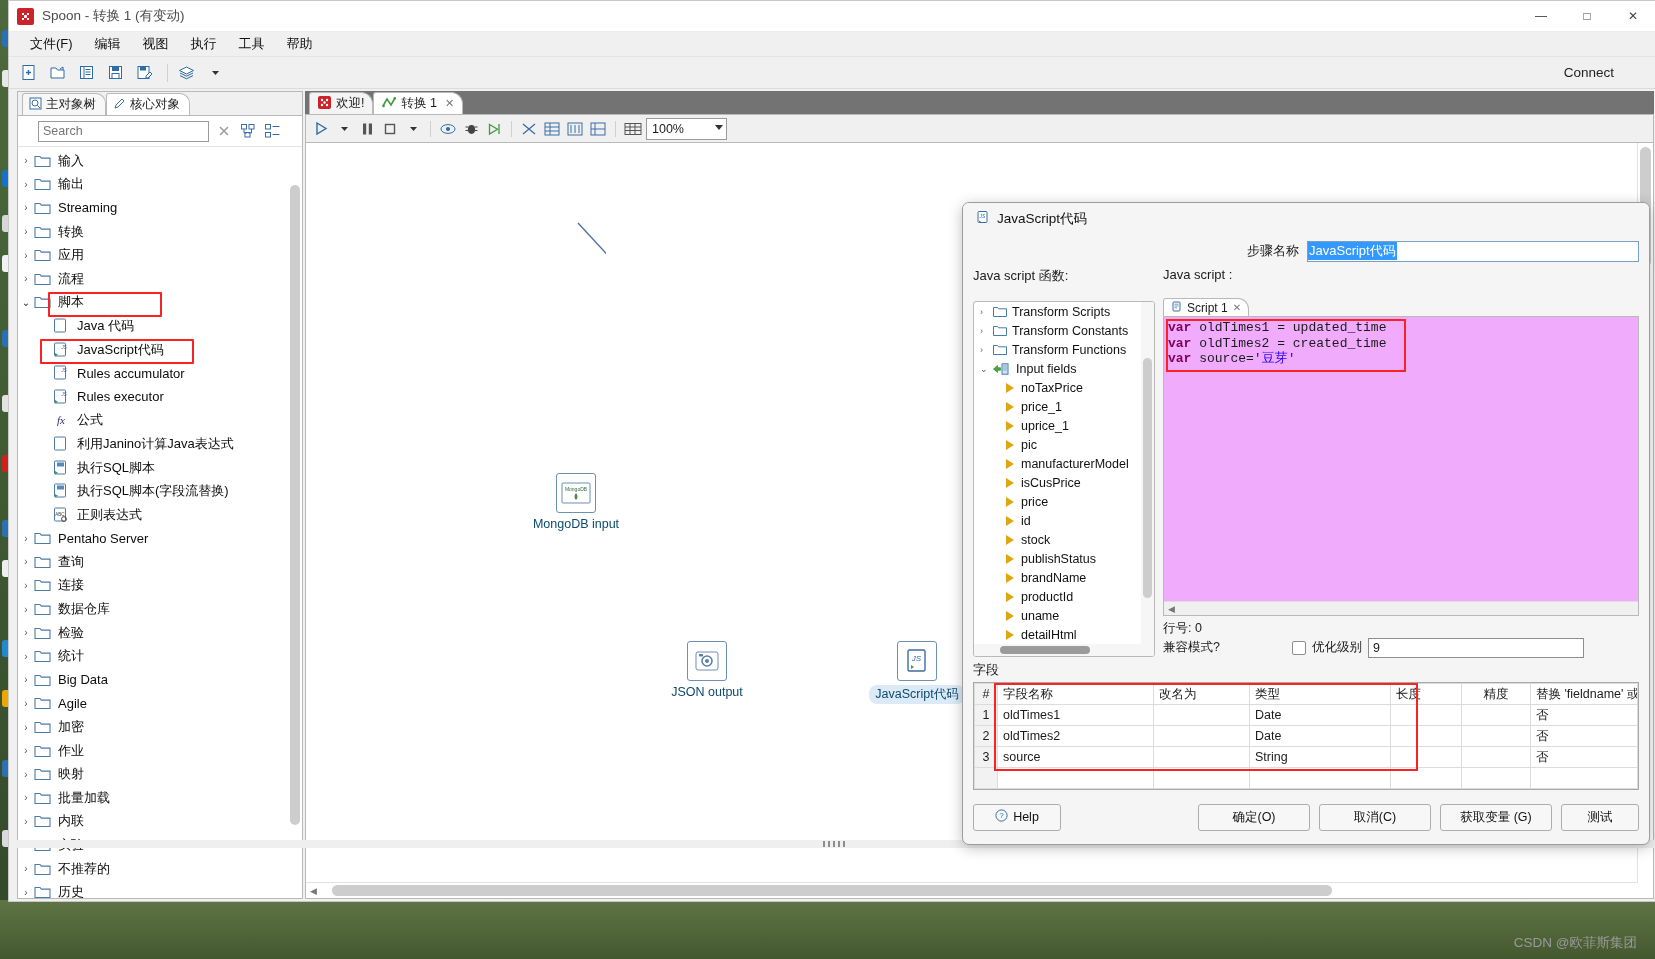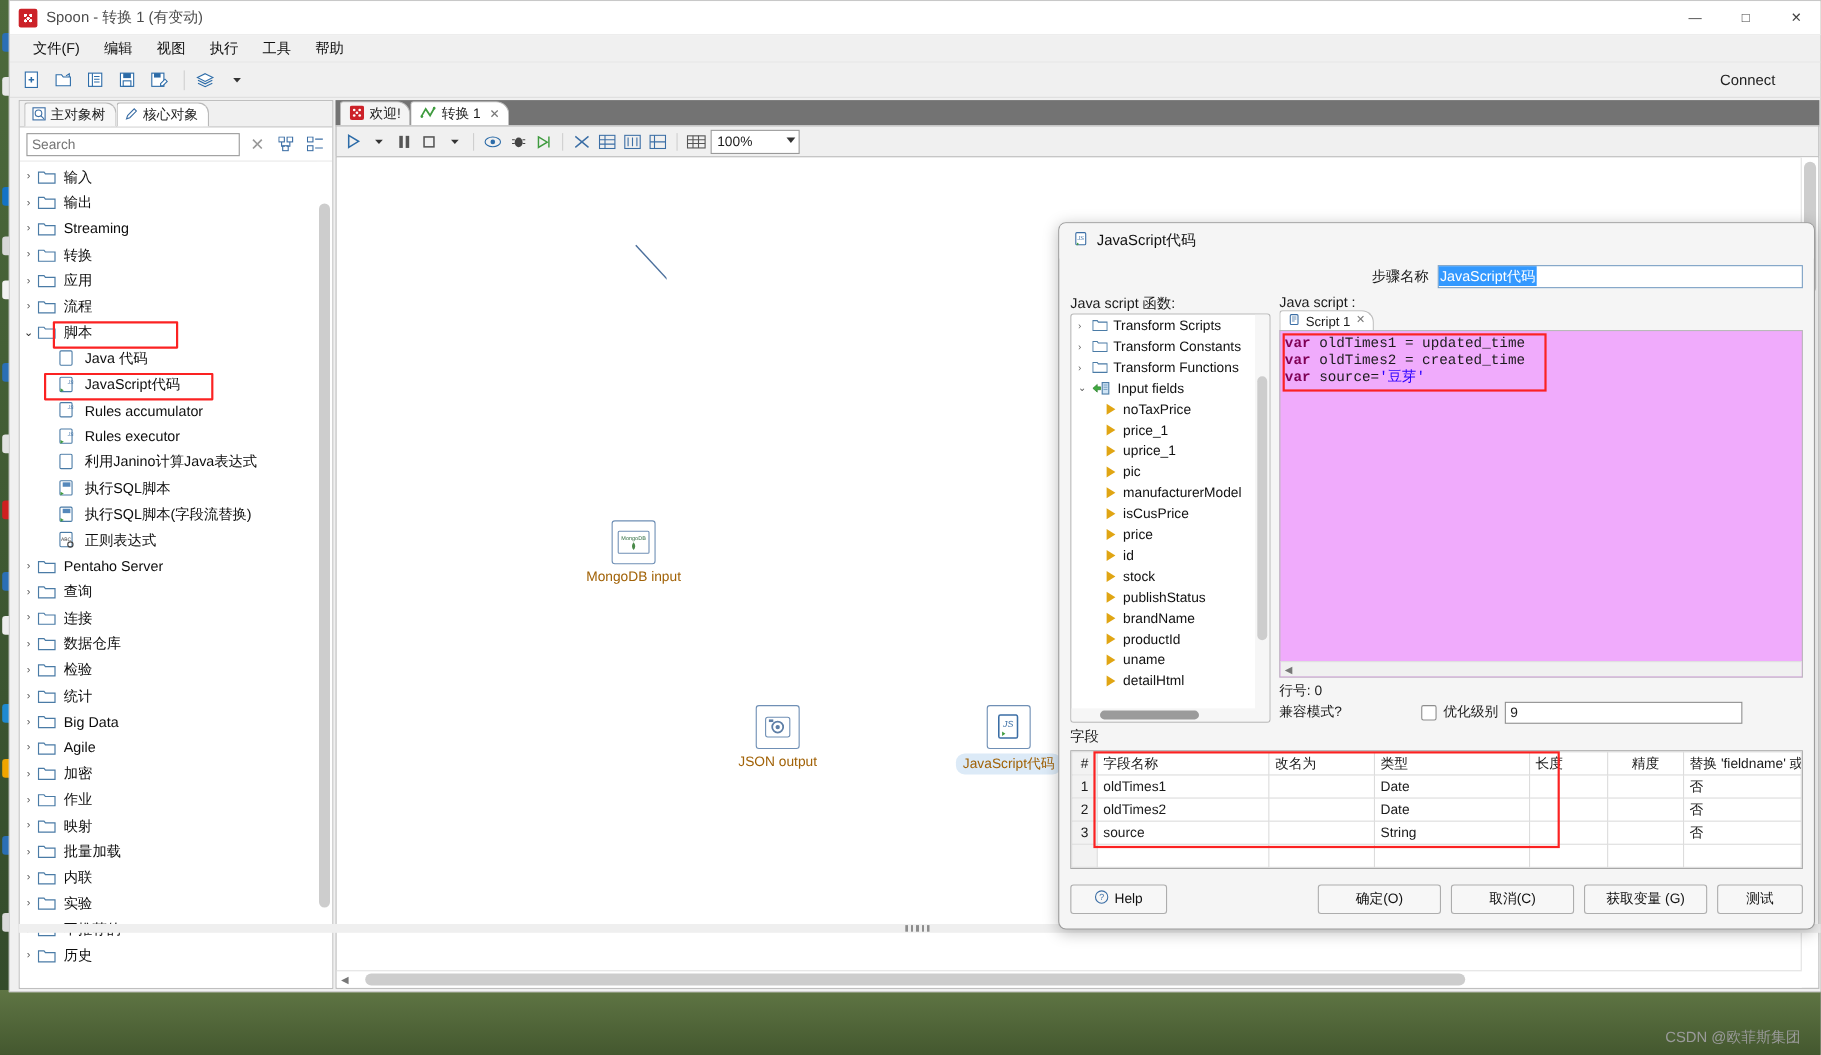--- a/index.html
+++ b/index.html
@@ -64,21 +64,21 @@
   
   #left-panel{width:284px;flex:0 0 284px;display:flex;flex-direction:column;
     background:#fff;border:1px solid #b9b9b9;margin:2px 0 2px 8px;}
   #left-tabs{height:23px;display:flex;align-items:flex-end;background:#f0f0f0;
     border-bottom:1px solid #b9b9b9;padding-left:4px;}
   .ltab{height:21px;display:flex;align-items:center;gap:4px;padding:0 9px 0 6px;
     font-size:12.5px;border:1px solid #b9b9b9;border-bottom:none;
     border-radius:3px 10px 0 0;background:#f7f7f7;color:#222;}
   .ltab.active{background:#fff;}
   #search-row{height:30px;display:flex;align-items:center;gap:6px;
-    padding:0 6px;background:#fff;border-bottom:1px solid #e3e3e3;justify-content:flex-end;}
+    padding:0 20px;background:#fff;border-bottom:1px solid #e3e3e3;justify-content:flex-end;}
   #search-input{flex:1;height:19px;border:1px solid #9a9a9a;font-size:12.5px;
     padding:0 4px;color:#999;background:#fff;font-family:inherit;}
   .sr-ico{width:20px;height:20px;display:flex;align-items:center;justify-content:center;color:#6f6f6f;}
   #tree-scroll{flex:1;overflow:hidden;position:relative;background:#fff;}
   #tree{padding-top:2px;}
   .tnode{height:23.6px;display:flex;align-items:center;font-size:13px;color:#0d0d0d;position:relative;}
   .tnode .arrow{width:16px;text-align:center;color:#5a5a5a;font-size:10px;flex:0 0 16px;}
   .tnode .arrow.open{color:#2b2b2b;}
   .folder{width:17px;height:14px;flex:0 0 17px;margin-right:7px;position:relative;}
   .folder svg{display:block;}
@@ -103,21 +103,21 @@
   .cb-sep{width:1px;height:16px;background:#cfcfcf;margin:0 5px;}
   #zoom-select{height:20px;width:74px;border:1px solid #9a9a9a;background:#fff;
     font-size:12.5px;display:flex;align-items:center;padding-left:5px;margin-left:1px;position:relative;}
   #zoom-select .caret{position:absolute;right:3px;top:6px;border-left:4px solid transparent;
     border-right:4px solid transparent;border-top:5px solid #333;}
   #canvas-wrap{flex:1;position:relative;background:#fff;border:1px solid #b9b9b9;min-height:0;overflow:hidden;}
   #canvas{position:absolute;inset:0;}
   .step{position:absolute;text-align:center;width:120px;margin-left:-60px;}
   .step .box{width:38px;height:38px;margin:0 auto;border:1px solid #6f8fb5;background:#fff;
     border-radius:3px;display:flex;align-items:center;justify-content:center;}
-  .step .cap{font-size:12.5px;color:#a16207;margin-top:4px;white-space:nowrap;}
+  .step .cap{font-size:12.5px;color:#0c4a6e;margin-top:4px;white-space:nowrap;}
   .step.sel .cap{background:#dceaf7;border-radius:8px;padding:1px 6px;display:inline-block;}
   
   #cv-vsb{position:absolute;right:0;top:0;width:15px;bottom:15px;background:#fff;border-left:1px solid #e1e1e1;}
   #cv-vsb .thumb{position:absolute;left:2px;top:4px;width:11px;height:120px;background:#cdcdcd;border-radius:6px;}
   #cv-hsb{position:absolute;left:0;bottom:0;height:15px;right:15px;background:#fff;border-top:1px solid #e1e1e1;}
   #cv-hsb .thumb{position:absolute;top:2px;left:26px;width:1000px;height:11px;background:#cdcdcd;border-radius:6px;}
   .sb-arrow{position:absolute;color:#777;font-size:9px;}
   
   #dialog{
     position:absolute;left:962px;top:202px;width:686px;height:641px;
@@ -127,21 +127,21 @@
   }
   #dlg-title{height:32px;display:flex;align-items:center;gap:7px;padding-left:12px;
     background:#f5f5f5;font-size:13.5px;color:#111;flex:0 0 32px;}
   #dlg-stepname-row{height:32px;display:flex;align-items:center;justify-content:flex-end;
     padding-right:10px;gap:8px;flex:0 0 32px;}
   #stepname-label{font-size:13px;}
   #stepname-input{width:330px;height:19px;border:1px solid #7a9fc4;background:#fff;
     font-size:13px;display:flex;align-items:center;}
   #stepname-input span{background:#3399ff;color:#fff;padding:0 1px;}
   #dlg-mid{flex:1;display:flex;min-height:0;padding:0 10px;gap:8px;}
-  .col-head{font-size:13px;margin-bottom:0;}
+  .col-head{font-size:13px;margin-bottom:16px;}
   #fn-col{width:182px;flex:0 0 182px;display:flex;flex-direction:column;min-height:0;}
   #fn-tree{flex:1;border:1px solid #b9b9b9;background:#fff;overflow:hidden;position:relative;
     border-radius:3px;}
   .fnode{height:19px;display:flex;align-items:center;font-size:12.5px;padding-left:6px;color:#111;white-space:nowrap;}
   .fnode .ar{width:13px;color:#5c5c5c;font-size:9px;}
   .fnode.field{padding-left:32px;}
   .tri{width:0;height:0;border-left:8px solid #e0a513;border-top:5px solid transparent;
     border-bottom:5px solid transparent;margin-right:7px;flex:0 0 auto;}
   #fn-tree-sb{position:absolute;right:0;top:0;width:13px;height:100%;background:#f6f6f6;}
   #fn-tree-sb .thumb{position:absolute;left:2px;top:56px;width:9px;height:240px;background:#cdcdcd;border-radius:5px;}
@@ -418,20 +418,26 @@
             <div class="tnode child">
               <span class="stepico"><svg width="18" height="16" viewBox="0 0 18 16">
                   <rect x="2.5" y="1" width="11" height="13" rx="1" fill="#fff" stroke="#4a7ba6"></rect>
                   <text x="9.5" y="7" font-size="4.5" fill="#3b6ea5" font-family="sans-serif" font-style="italic">JS</text>
                   <path d="M3 11l3 1.7-3 1.7z" fill="#3f9b3f"></path>
                 </svg></span>
               <span class="lbl">Rules executor</span>
             </div>
             <div class="tnode child">
               <span class="stepico"><svg width="18" height="16" viewBox="0 0 18 16">
+                  <text x="9" y="12" font-size="11" text-anchor="middle" fill="#2b2b6f" font-family="serif" font-style="italic">fx</text>
+                </svg></span>
+              <span class="lbl">公式</span>
+            </div>
+            <div class="tnode child">
+              <span class="stepico"><svg width="18" height="16" viewBox="0 0 18 16">
                   <rect x="2.5" y="1" width="11" height="13" rx="1" fill="#fff" stroke="#4a7ba6"></rect>
                 </svg></span>
               <span class="lbl">利用Janino计算Java表达式</span>
             </div>
             <div class="tnode child">
               <span class="stepico"><svg width="18" height="16" viewBox="0 0 18 16">
                   <rect x="2.5" y="1" width="11" height="13" rx="1" fill="#fff" stroke="#4a7ba6"></rect>
                   <rect x="5" y="2.5" width="7" height="4" fill="#5588bb"></rect>
                   <path d="M3 11l3 1.7-3 1.7z" fill="#3f9b3f"></path>
                 </svg></span>

